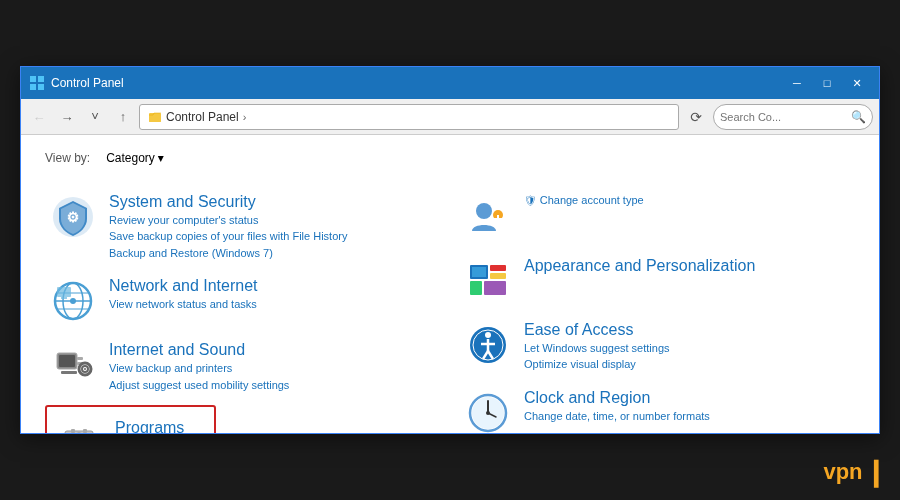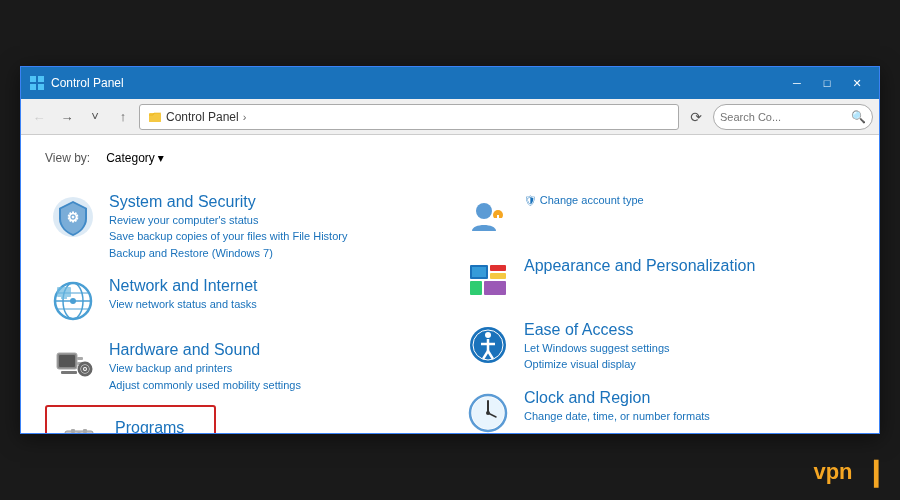--- a/index.html
+++ b/index.html
@@ -213,21 +213,21 @@
 
     
     .watermark {
       position: fixed;
       bottom: 12px;
       right: 12px;
       font-size: 22px;
       font-weight: bold;
       display: flex;
       align-items: center;
-      gap: 12px;
+      gap: 2px;
     }
     .watermark-vpn { color: #f5a623; }
     .watermark-bar { color: #f5a623; font-weight: 100; font-size: 28px; }
     .watermark-central { color: #f0f0f0; }
   </style>
 </head>
 <body>
 
 <div class="window">
 
@@ -332,24 +332,24 @@
               <rect x="8" y="12" width="16" height="12" rx="1" fill="#555"></rect>
               <rect x="26" y="14" width="6" height="3" rx="1" fill="#aaa"></rect>
               <rect x="26" y="19" width="6" height="3" rx="1" fill="#aaa"></rect>
               <circle cx="34" cy="26" r="6" fill="none" stroke="#666" stroke-width="3"></circle>
               <circle cx="34" cy="26" r="3" fill="none" stroke="#666" stroke-width="2"></circle>
               <circle cx="34" cy="26" r="1" fill="#666"></circle>
               <rect x="10" y="28" width="16" height="3" rx="1" fill="#777"></rect>
             </svg>
           </div>
           <div class="category-info">
-            <div class="category-title">Hardware and Sound</div>
+            <div class="category-title">Internet and Sound</div>
             <div class="category-links">
               <span class="category-link">View backup and printers</span>
-              <span class="category-link">Adjust commonly used mobility settings</span>
+              <span class="category-link">Adjust suggest used mobility settings</span>
             </div>
           </div>
         </div>
 
         <div style="display:flex; align-items:flex-start; padding: 4px 0;">
           <div style="border: 2px solid #cc2222; border-radius: 3px; padding: 12px 8px; display:flex; align-items:flex-start; gap:12px; cursor:pointer;">
             <div class="category-icon" style="width:48px;height:48px;">
               <svg width="44" height="44" viewBox="0 0 44 44">
                 <rect x="8" y="10" width="28" height="24" rx="2" fill="#c8c8c8" stroke="#999" stroke-width="1"></rect>
                 <ellipse cx="22" cy="22" rx="10" ry="10" fill="#a0a0a0" stroke="#888" stroke-width="1"></ellipse>

